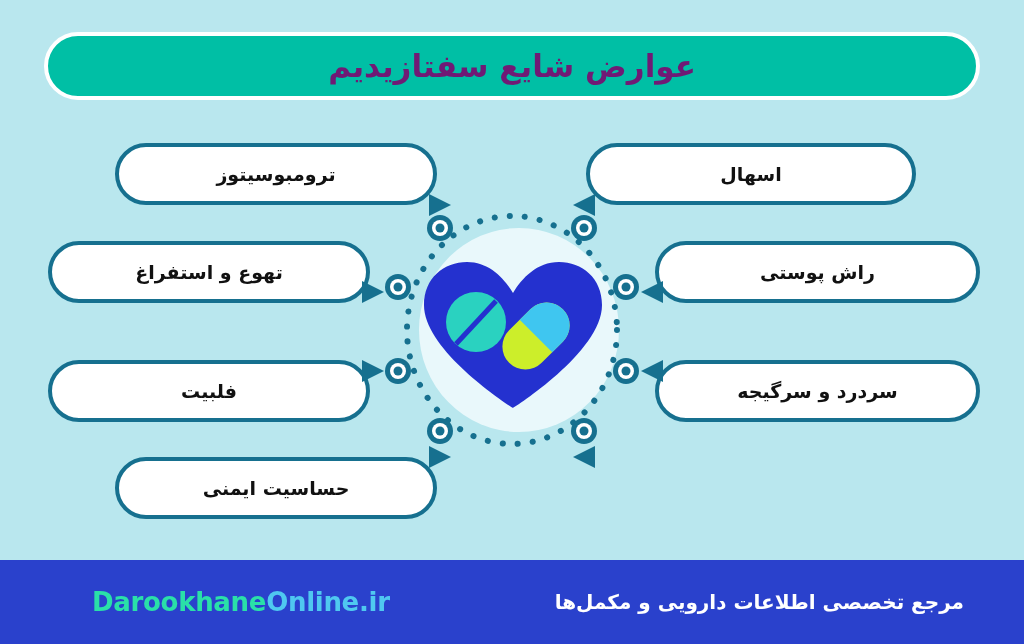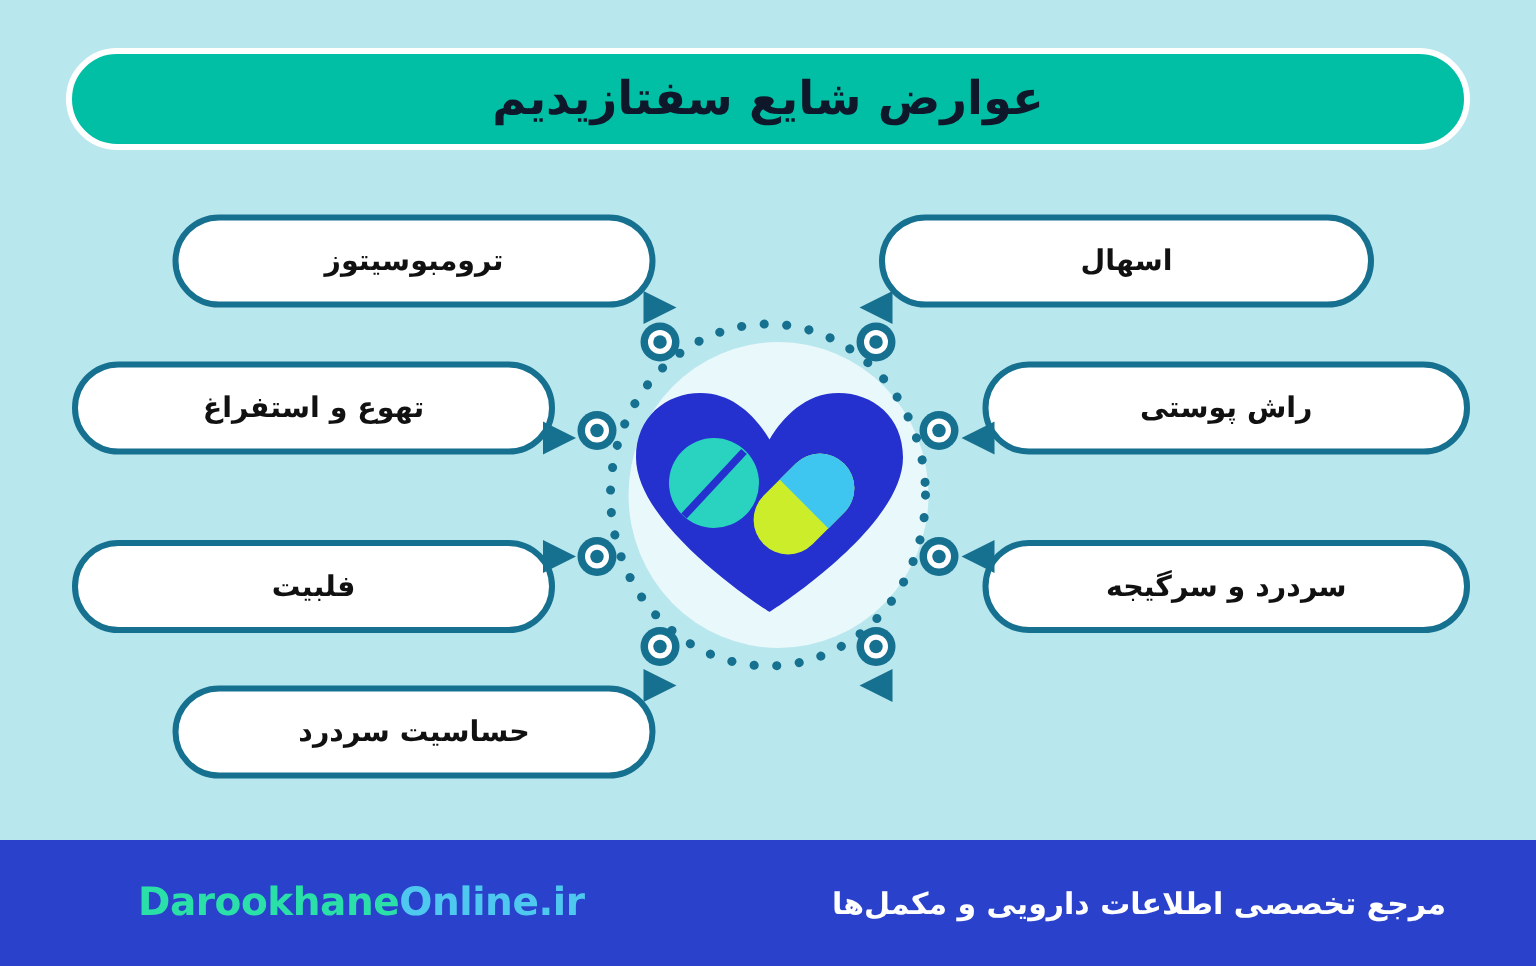--- a/index.html
+++ b/index.html
@@ -12,21 +12,21 @@
   #page{position:absolute;inset:0;}
 
   
   .title-bar{
     position:absolute;left:44px;top:32px;width:936px;height:68px;
     background:#00bfa5;border:4px solid #ffffff;border-radius:34px;
     box-sizing:border-box;
     display:flex;align-items:center;justify-content:center;
   }
   .title-text{
-    color:#0f172a;font-size:31px;font-weight:bold;
+    color:#701a75;font-size:31px;font-weight:bold;
     letter-spacing:0px;white-space:nowrap;
     direction:rtl;
   }
 
   
   .center-stage{
     position:absolute;left:371px;top:198px;width:282px;height:264px;
   }
   .halo{
     position:absolute;left:48px;top:30px;width:200px;height:204px;
@@ -115,21 +115,21 @@
     <span class="pill-text">تهوع و استفراغ</span>
   </div>
   <div class="tail tail-right" style="left:362px;top:281px;"></div>
 
   <div class="pill" style="left:48px;top:360px;width:322px;">
     <span class="pill-text">فلبیت</span>
   </div>
   <div class="tail tail-right" style="left:362px;top:360px;"></div>
 
   <div class="pill" style="left:115px;top:457px;width:322px;">
-    <span class="pill-text">حساسیت سردرد</span>
+    <span class="pill-text">حساسیت ایمنی</span>
   </div>
   <div class="tail tail-right" style="left:429px;top:446px;"></div>
 
   <div class="pill" style="left:586px;top:143px;width:330px;">
     <span class="pill-text">اسهال</span>
   </div>
   <div class="tail tail-left" style="left:573px;top:194px;"></div>
 
   <div class="pill" style="left:655px;top:241px;width:325px;">
     <span class="pill-text">راش پوستی</span>

